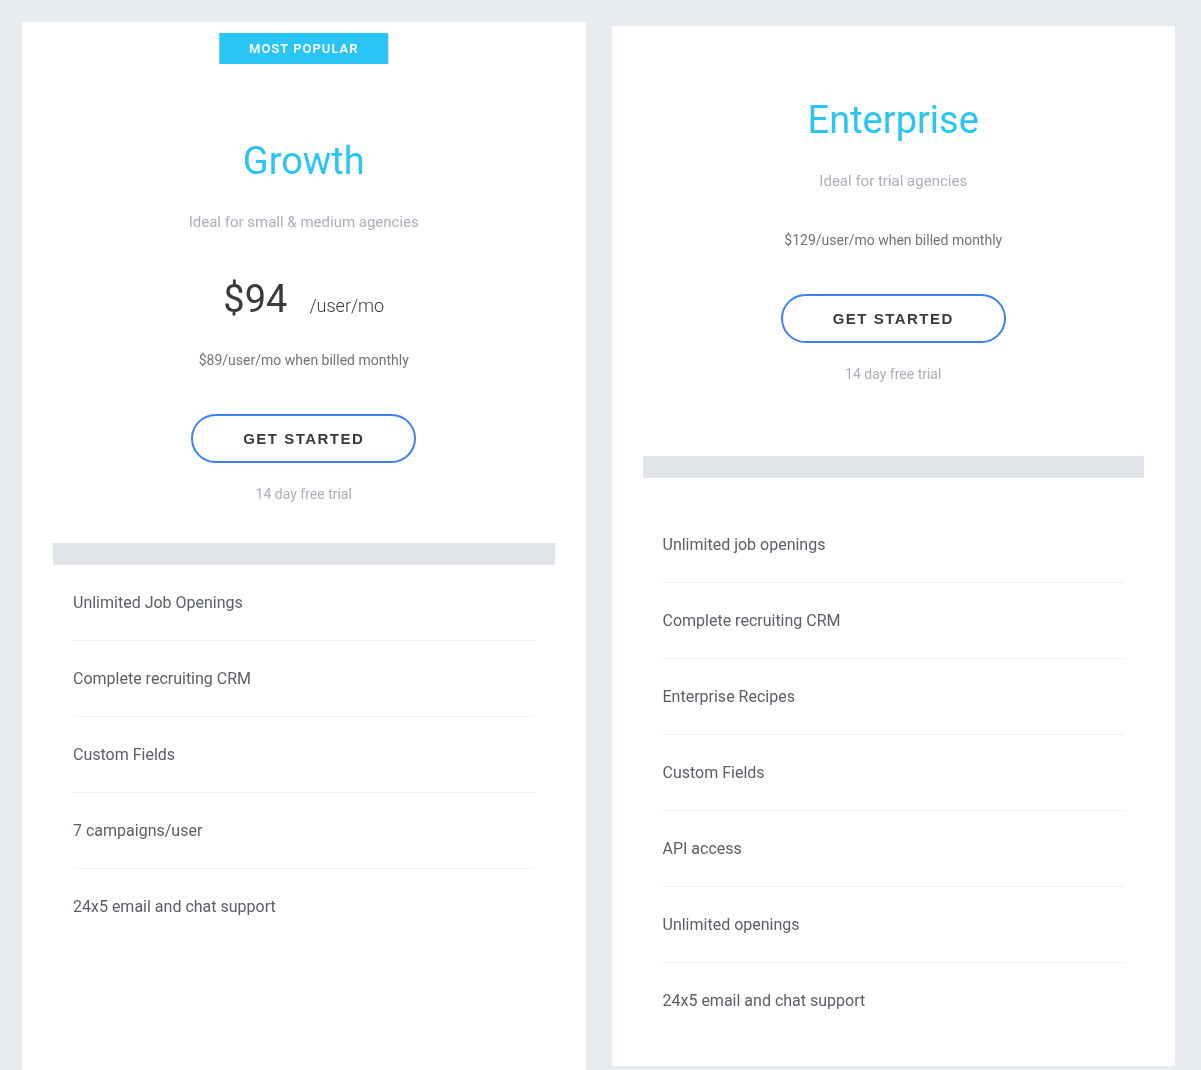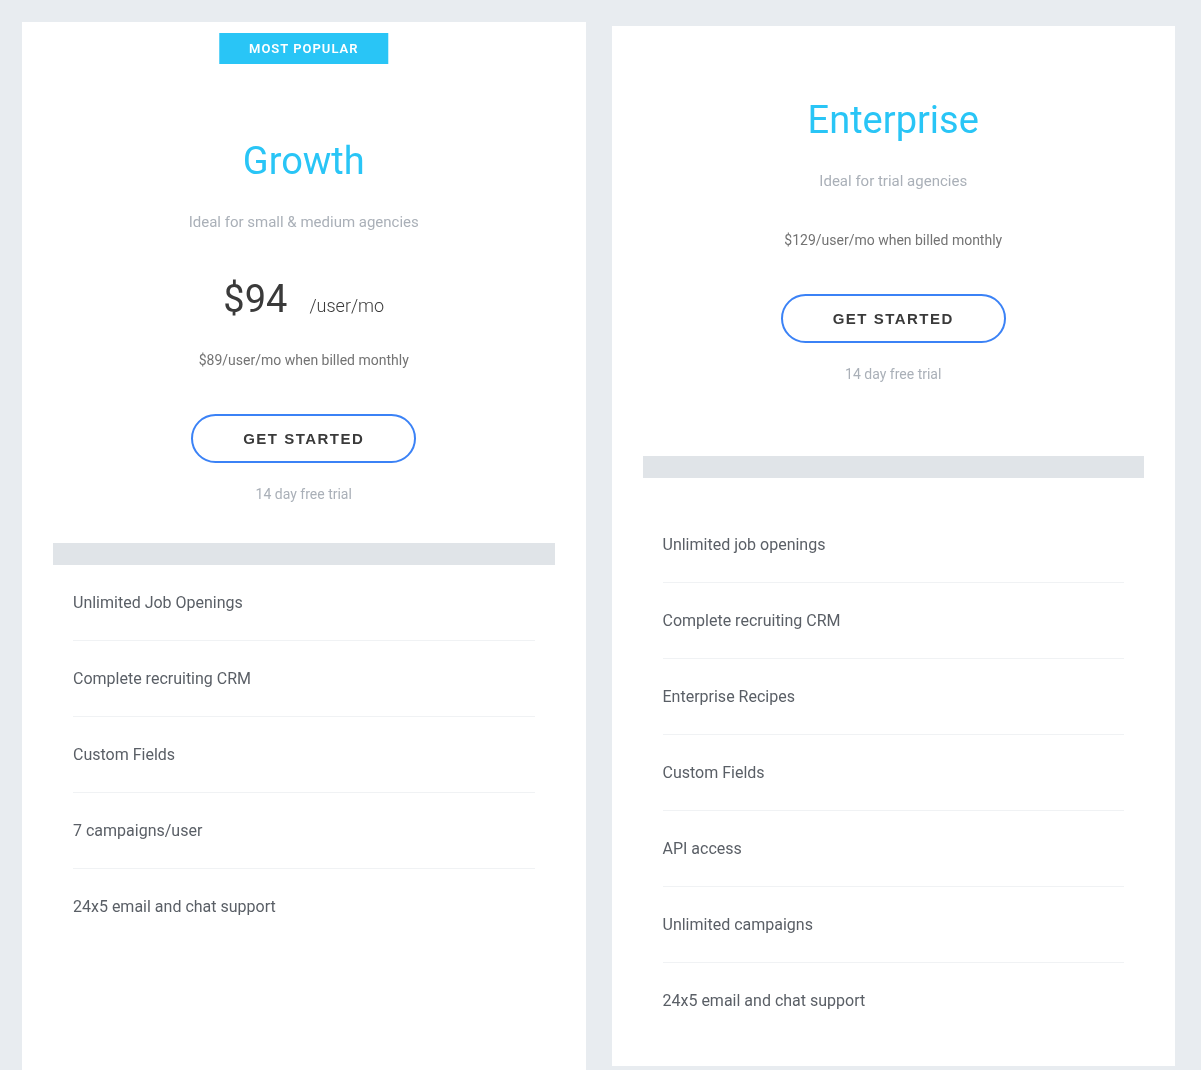--- a/index.html
+++ b/index.html
@@ -193,18 +193,18 @@
       <button class="get-started-btn">GET STARTED</button>
       <div class="free-trial-text">14 day free trial</div>
     </div>
     <div class="divider"></div>
     <div class="plan-features">
       <div class="feature-item">Unlimited job openings</div>
       <div class="feature-item">Complete recruiting CRM</div>
       <div class="feature-item">Enterprise Recipes</div>
       <div class="feature-item">Custom Fields</div>
       <div class="feature-item">API access</div>
-      <div class="feature-item">Unlimited campaigns</div>
+      <div class="feature-item">Unlimited openings</div>
       <div class="feature-item">24x5 email and chat support</div>
     </div>
   </div>
 
 </div>
 
 </body></html>

